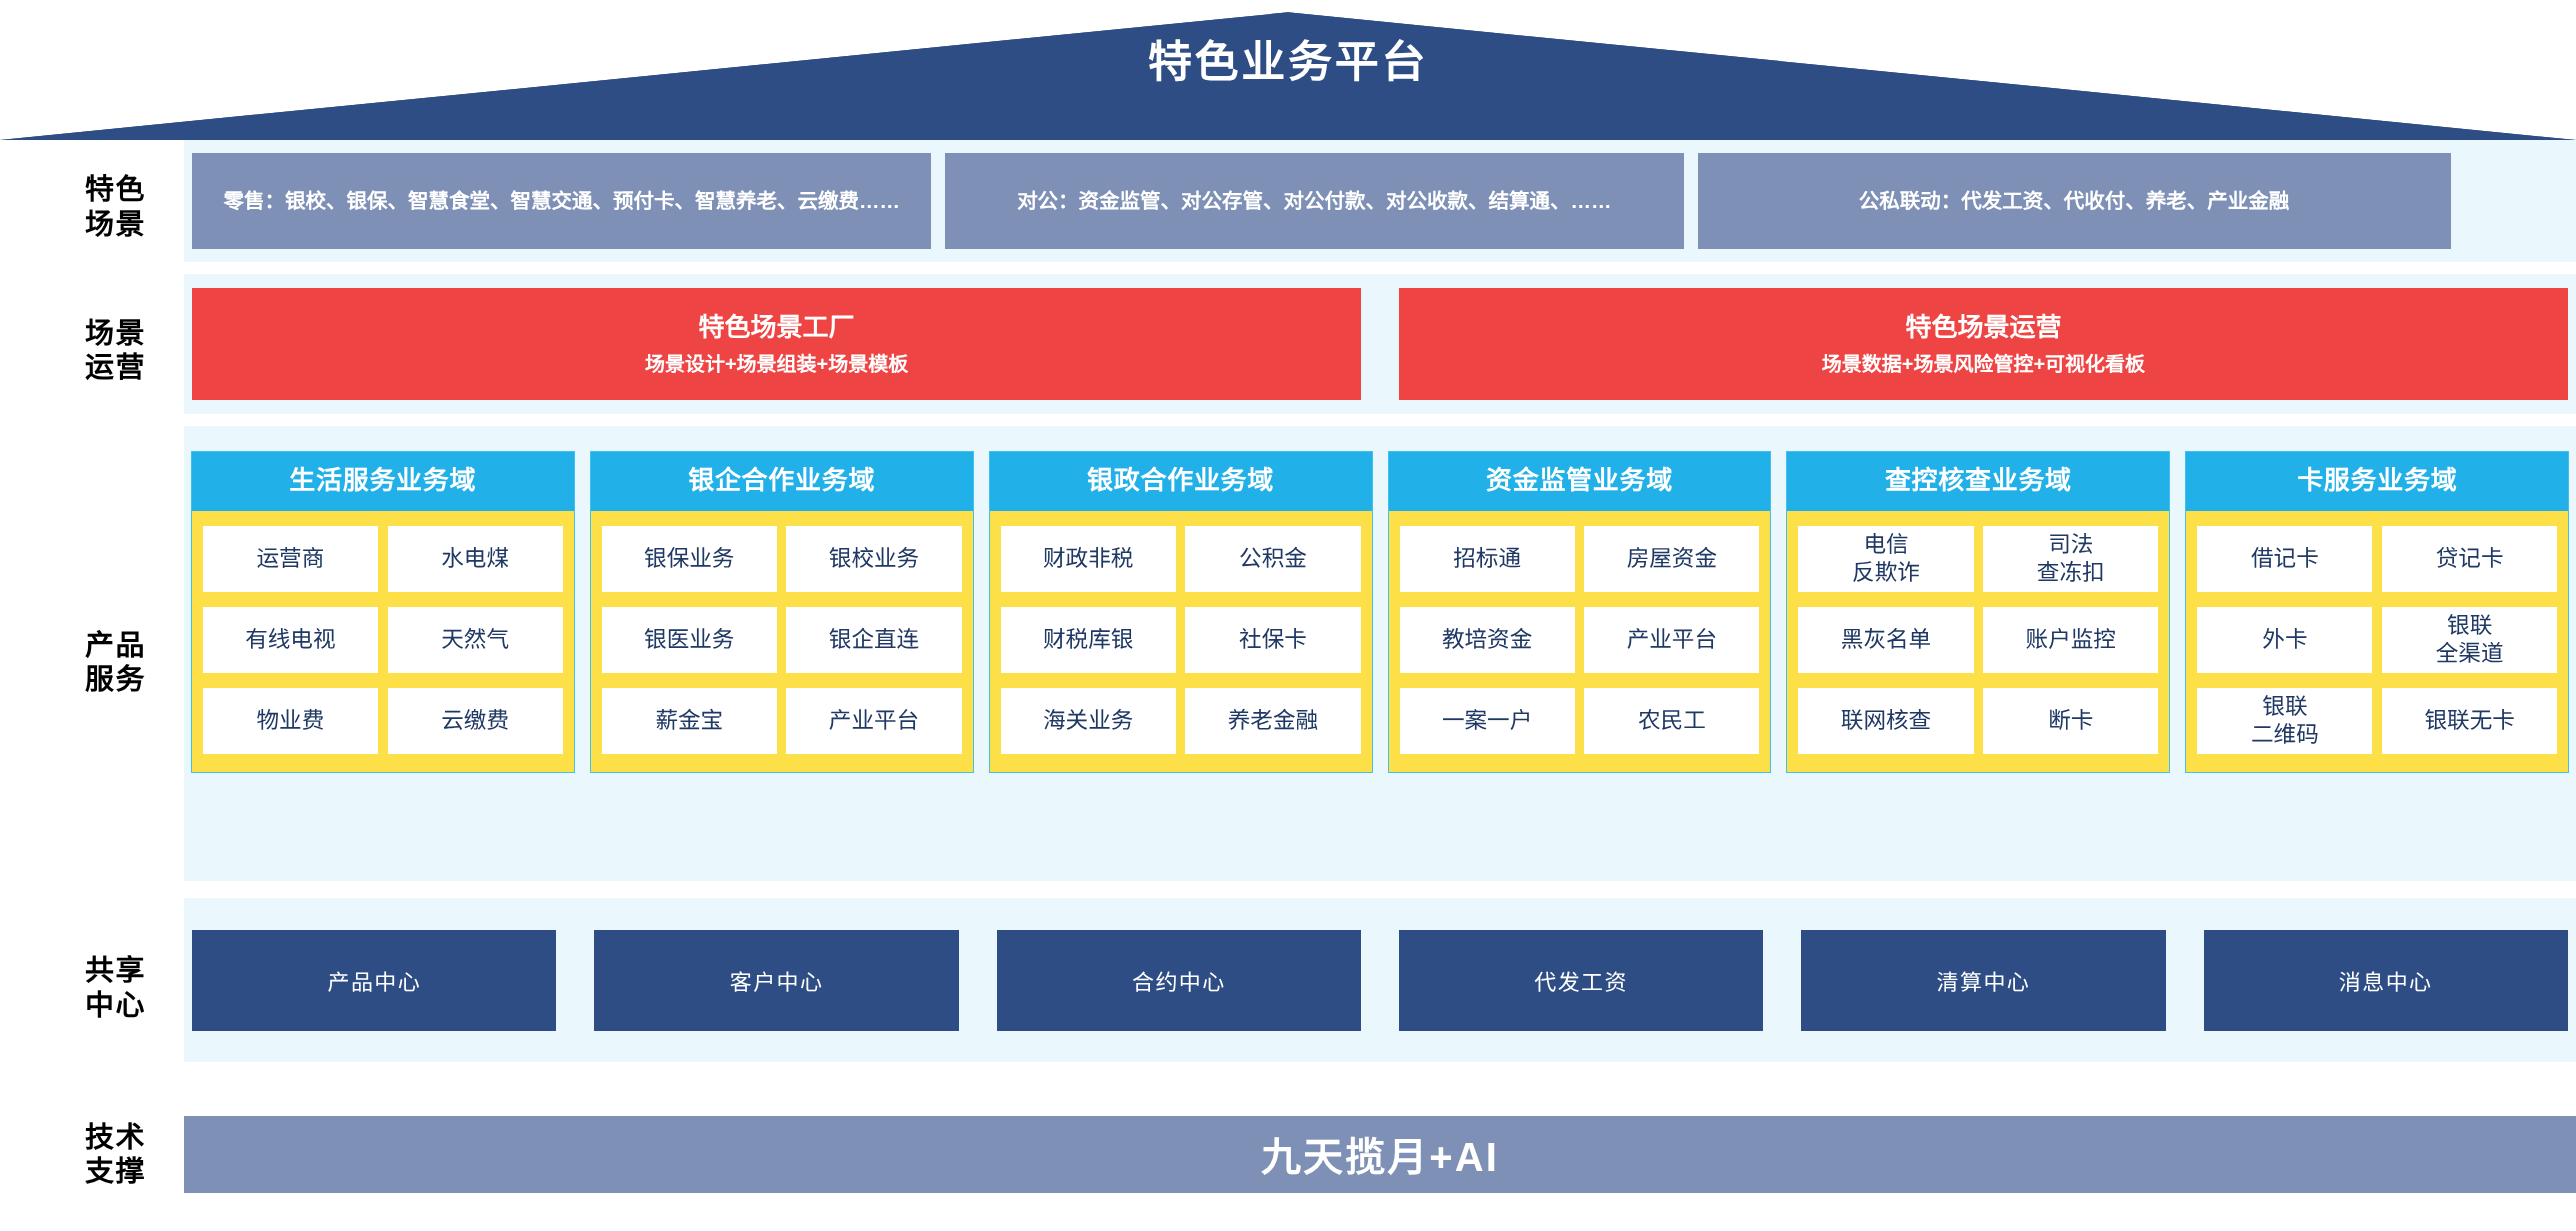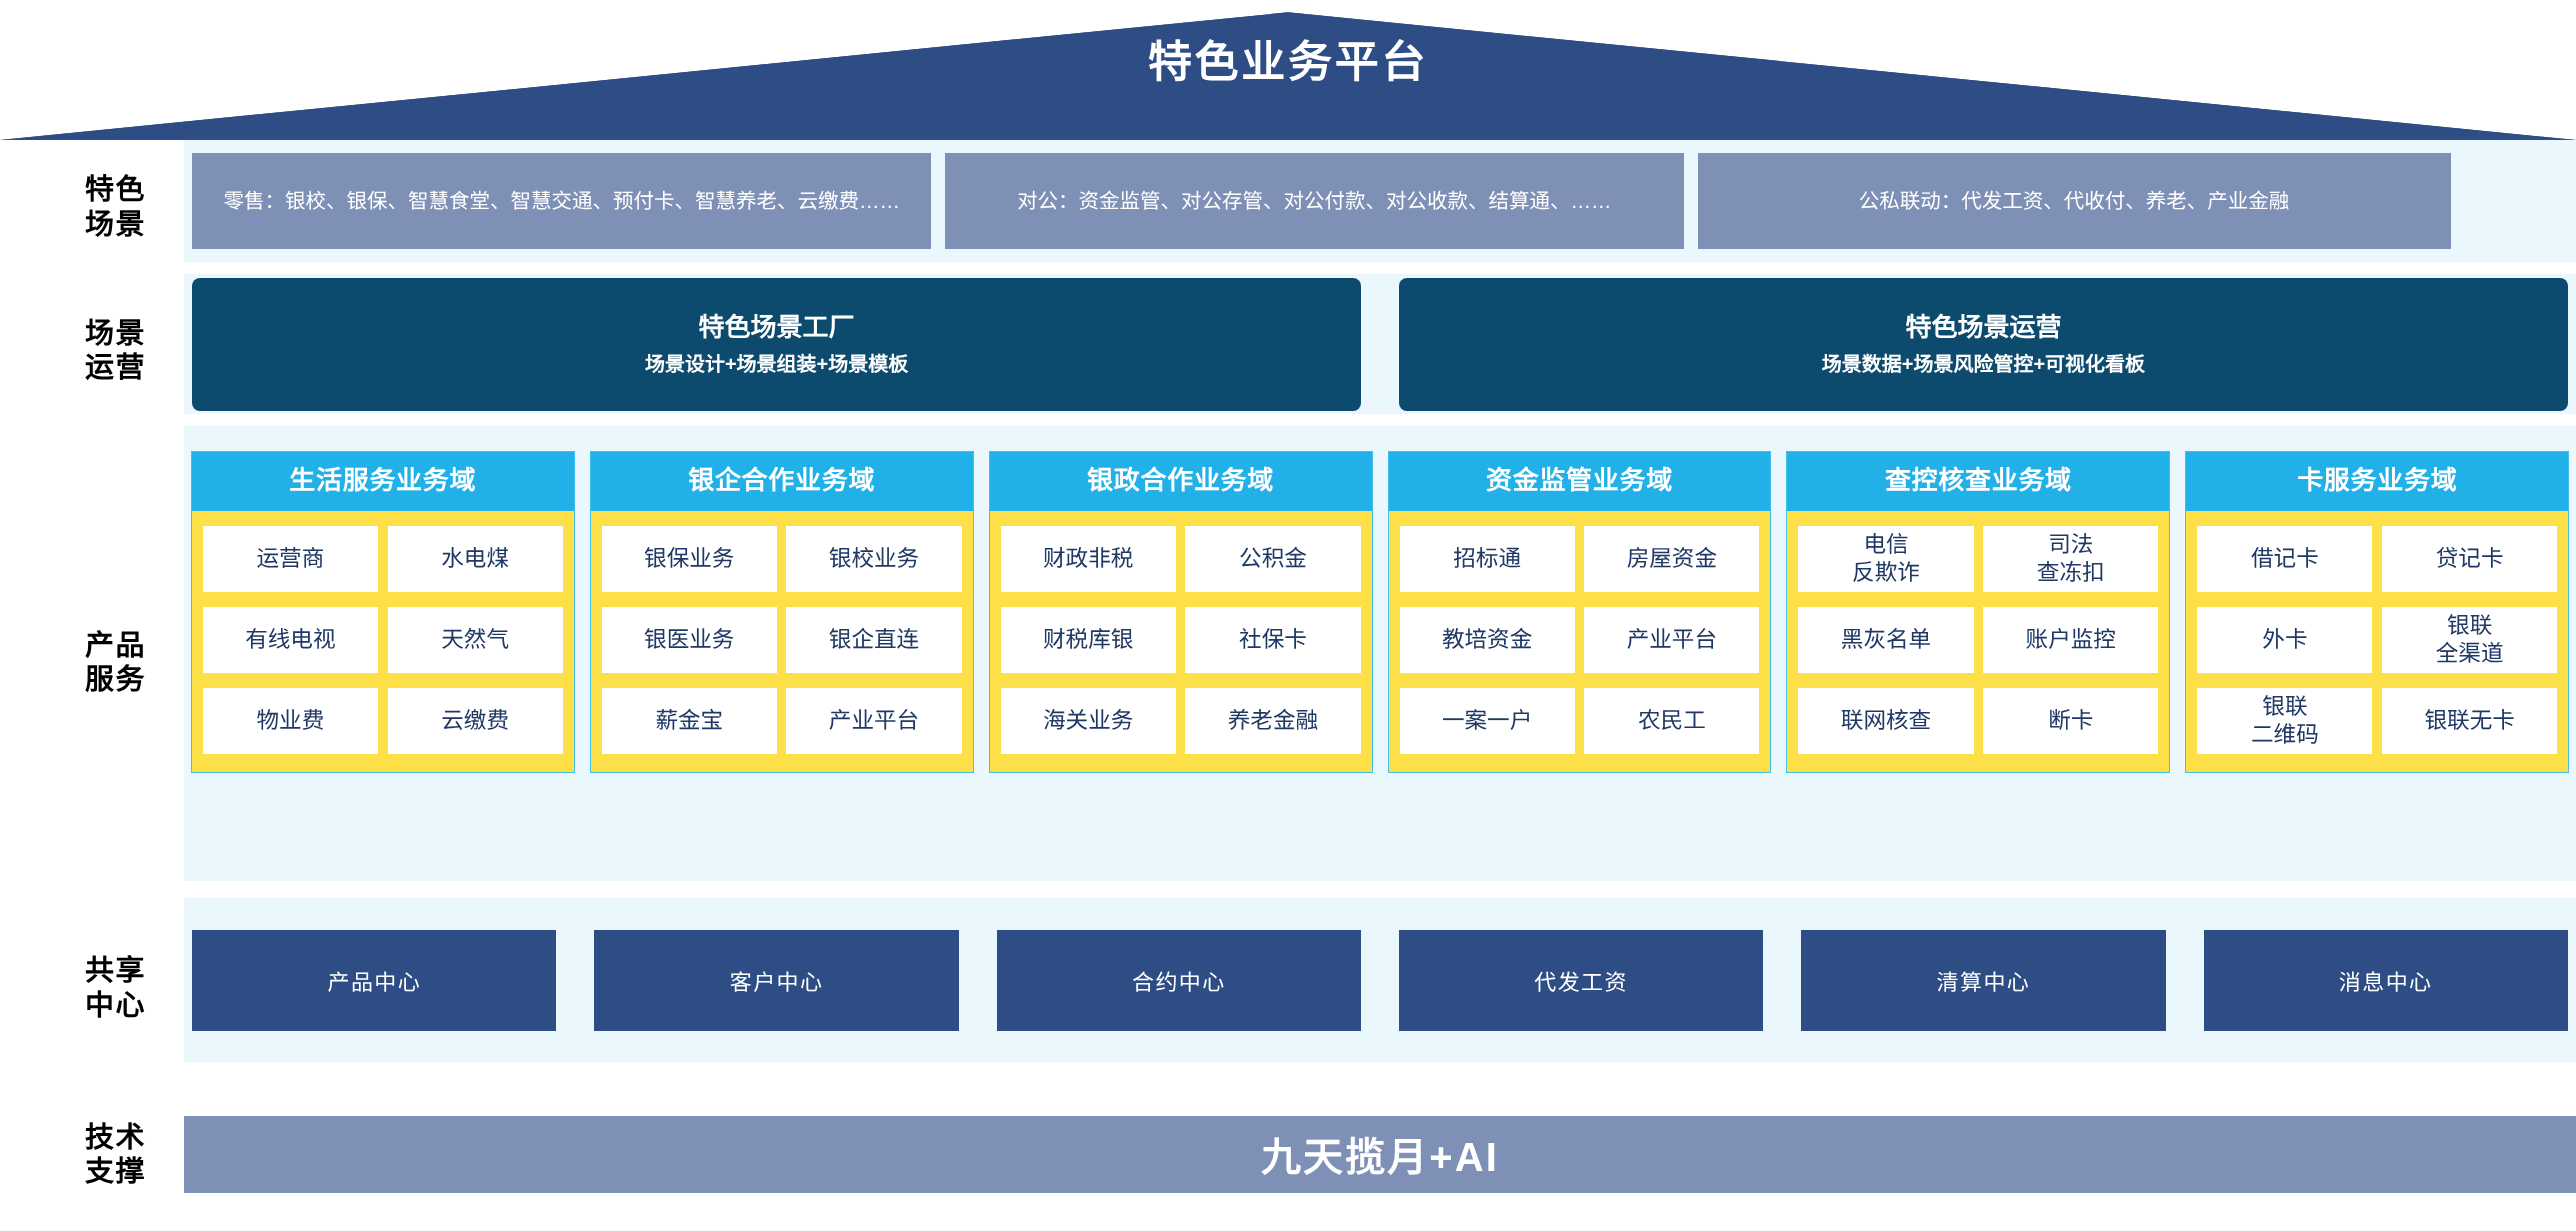--- a/index.html
+++ b/index.html
@@ -64,47 +64,46 @@
     padding:0 8.2px;
     gap:13.7px;
     justify-content:flex-start;
   }
   .scn-box{
     background:#7e90b5;
     color:#ffffff;
     display:flex;align-items:center;justify-content:center;
     text-align:center;
     font-size:20.5px;
-    font-weight:normal;
+    font-weight:bold;
     line-height:1.42;
     padding:5.5px 11px;
     box-sizing:border-box;
     height:96px;
   }
   .scn-retail{flex:0 0 739px;}
   .scn-corp{flex:0 0 739px;}
   .scn-link{flex:0 0 753px;}
 
   
   #row-ops{left:0;top:274px;width:2576px;height:152px;}
   #row-ops .row-body{
     height:140px;
     padding:0 8.2px;
     gap:38px;
     justify-content:flex-start;
   }
   .ops-box{
-    background:#0c4a6e;
+    background:#ef4444;
     color:#ffffff;
     flex:1 1 0;
-    height:133px;
+    height:112px;
     display:flex;flex-direction:column;
     align-items:center;justify-content:center;
     text-align:center;
-    border-radius:8px;
   }
   .ops-title{font-size:26px;font-weight:bold;line-height:1.2;margin-bottom:9.6px;}
   .ops-sub{font-size:20px;font-weight:bold;line-height:1.2;}
 
   
   #row-products{left:0;top:426px;width:2576px;height:472px;}
   #row-products .row-body{
     height:455px;
     padding:0 6.8px;
     gap:15px;

